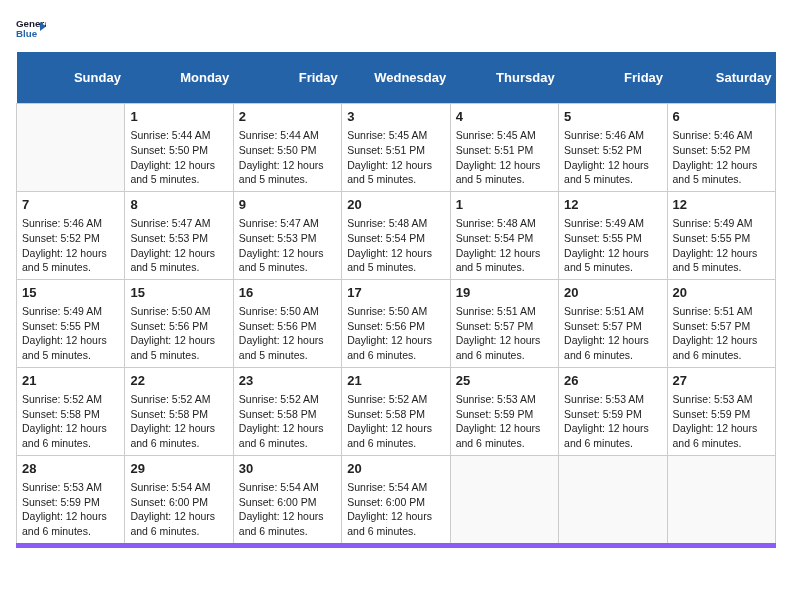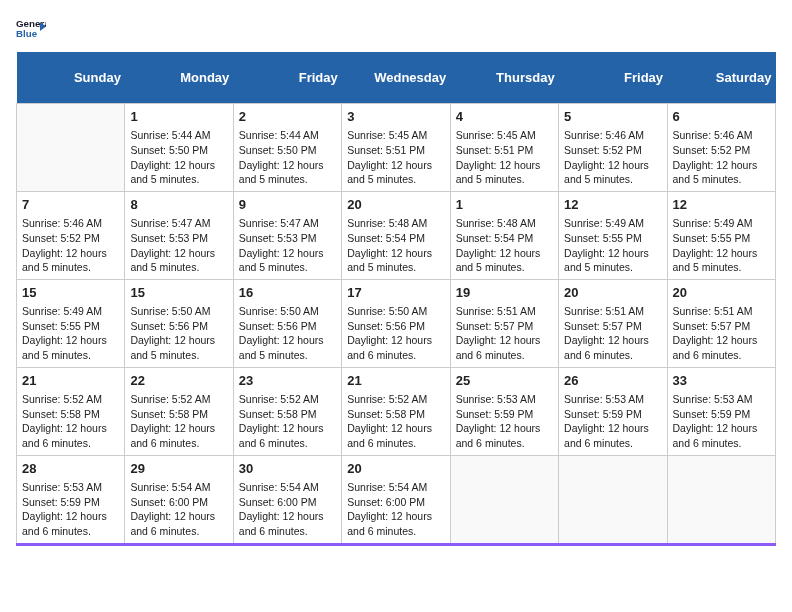--- a/index.html
+++ b/index.html
@@ -63,21 +63,21 @@
     .day-num {
       font-size: 13px;
       font-weight: bold;
       display: block;
       margin-bottom: 2px;
     }
     .empty-cell {
       background: #f9f9f9;
     }
     tr:last-child td {
-      border-bottom: 3px solid #8b5cf6;
+      border-bottom: 5px solid #8b5cf6;
     }
   </style>
 </head>
 <body>
 
 <div class="header">
   <div class="logo">
     <svg class="logo-icon" viewBox="0 0 40 32">
       <text x="0" y="14" font-size="13" font-weight="bold" fill="#1a1a2e" font-family="Arial">General</text>
       <text x="0" y="28" font-size="13" font-weight="bold" fill="#2563a8" font-family="Arial">Blue</text>
@@ -287,21 +287,21 @@
           <div>and 6 minutes.</div>
         </td>
         <td>
           <span class="day-num">26</span>
           <div>Sunrise: 5:53 AM</div>
           <div>Sunset: 5:59 PM</div>
           <div>Daylight: 12 hours</div>
           <div>and 6 minutes.</div>
         </td>
         <td>
-          <span class="day-num">33</span>
+          <span class="day-num">27</span>
           <div>Sunrise: 5:53 AM</div>
           <div>Sunset: 5:59 PM</div>
           <div>Daylight: 12 hours</div>
           <div>and 6 minutes.</div>
         </td>
       </tr>
       <tr>
         <td>
           <span class="day-num">28</span>
           <div>Sunrise: 5:53 AM</div>

